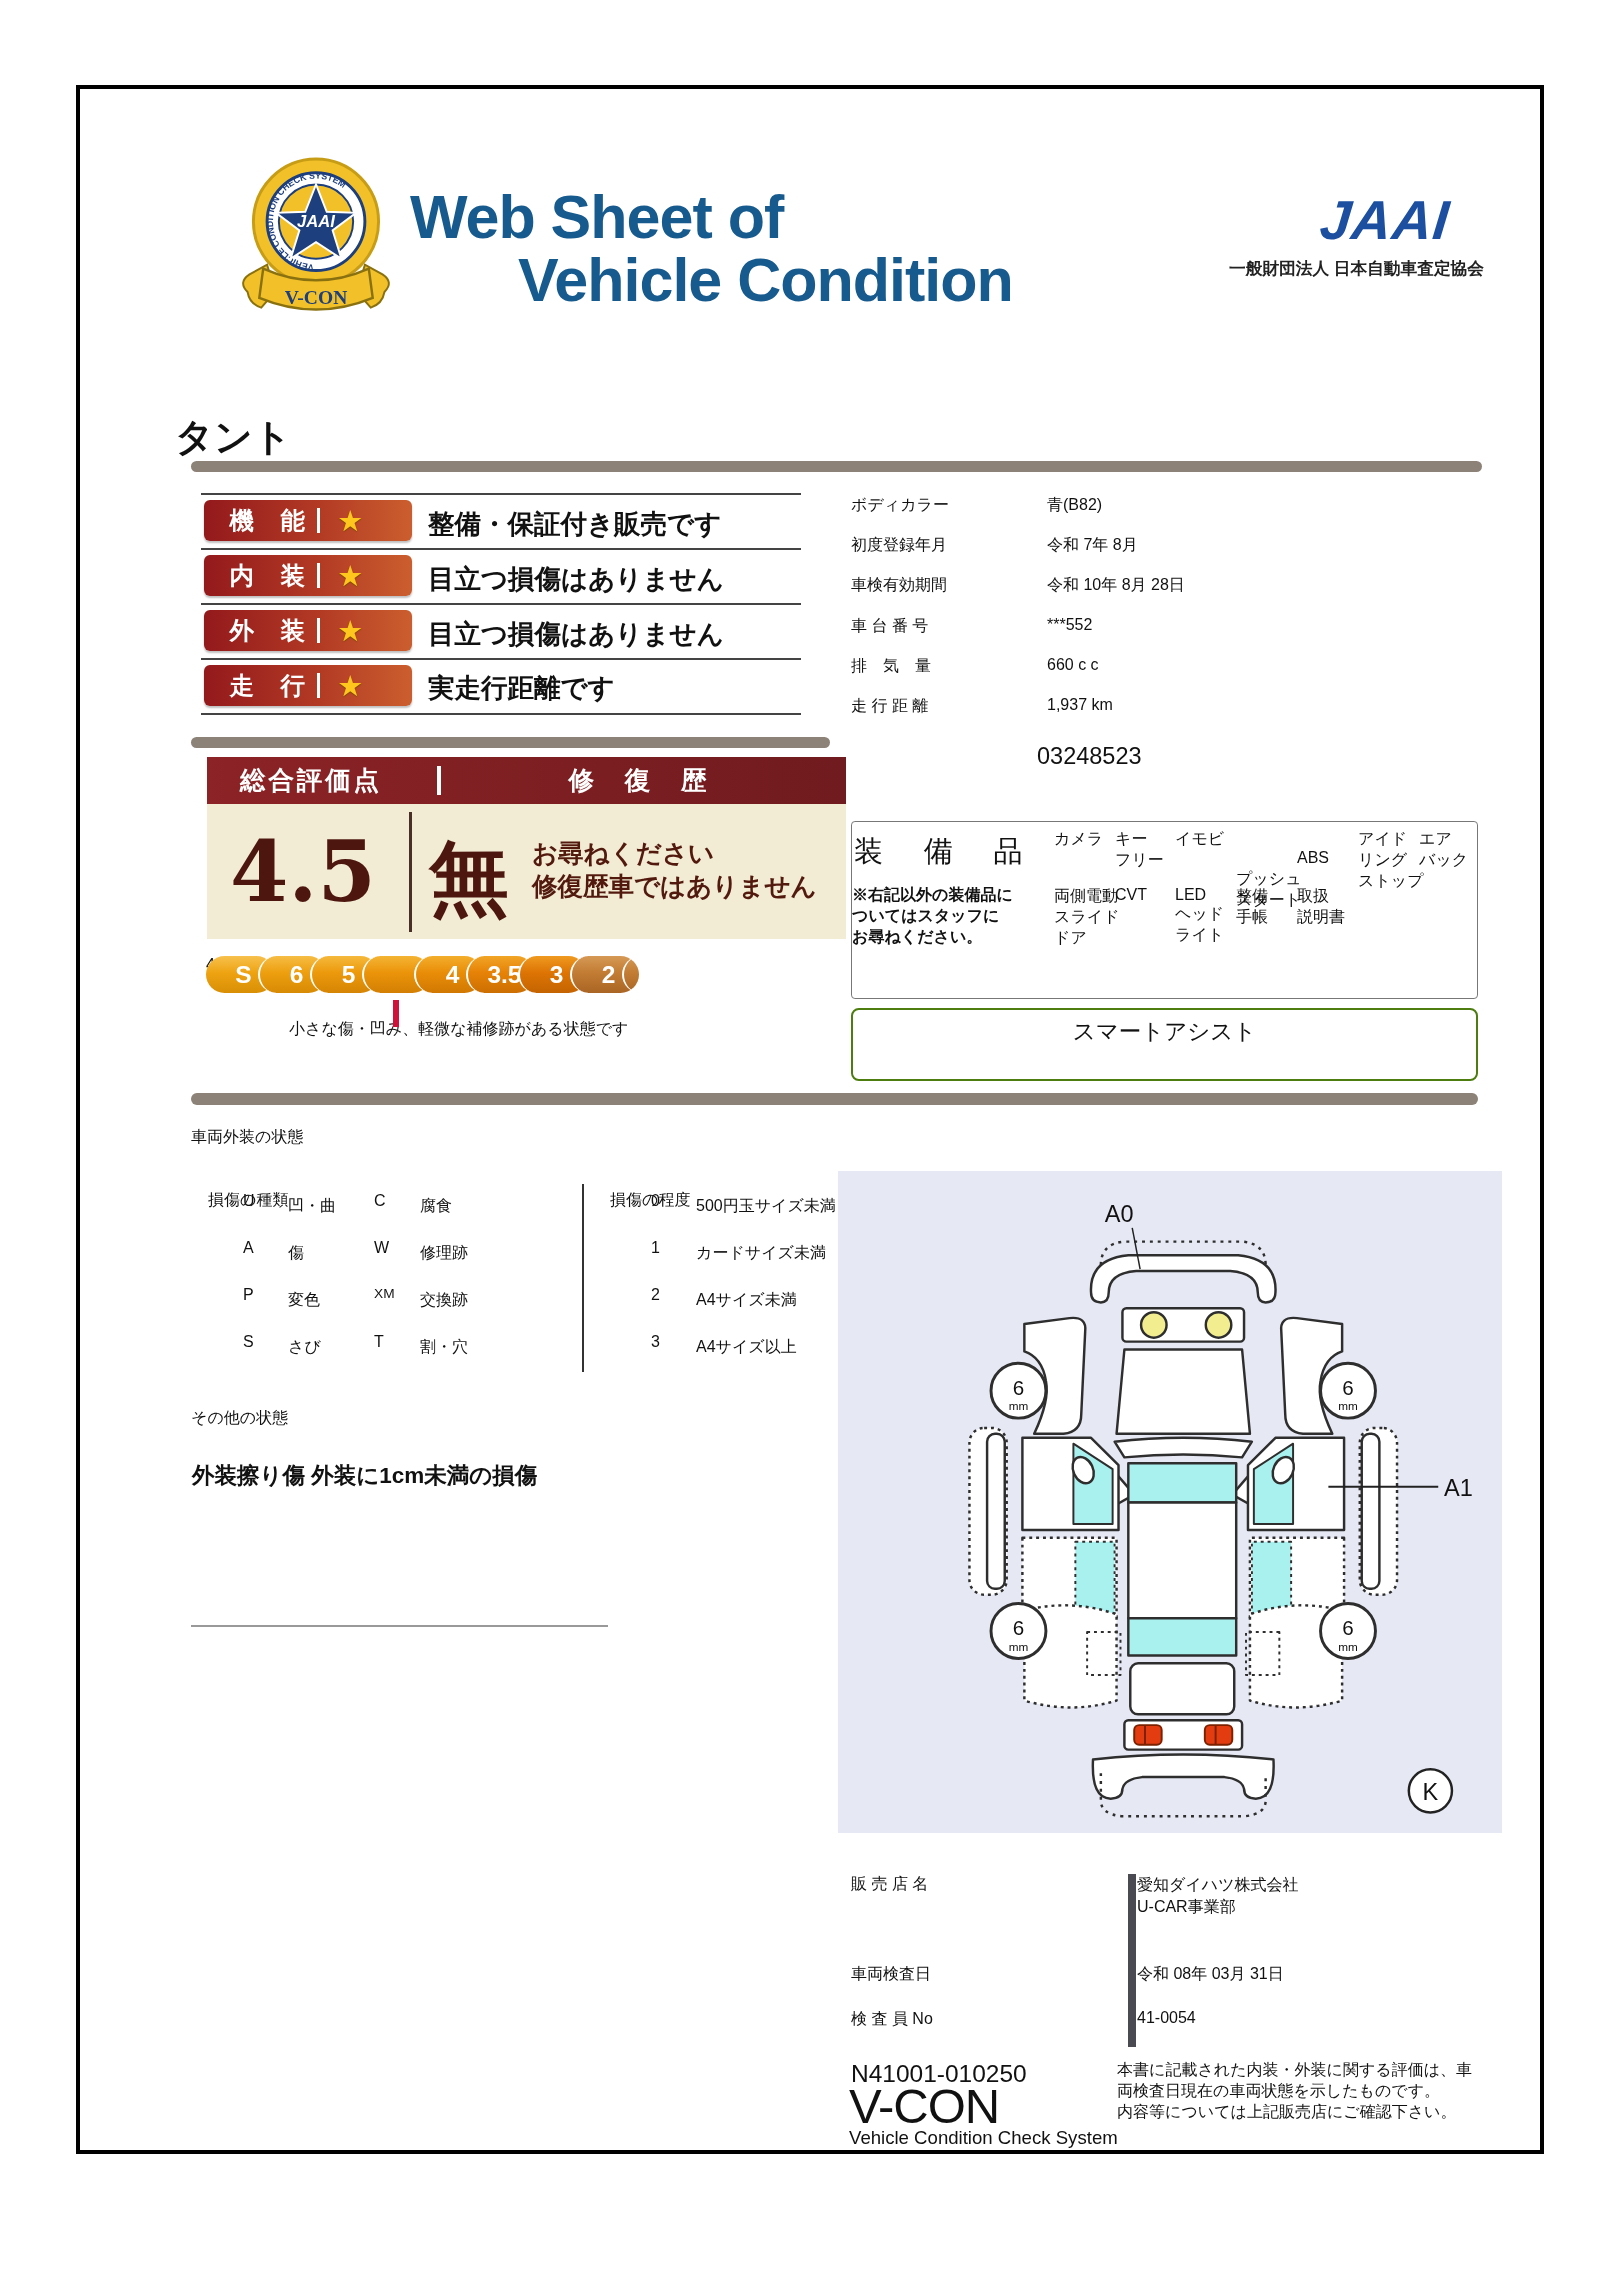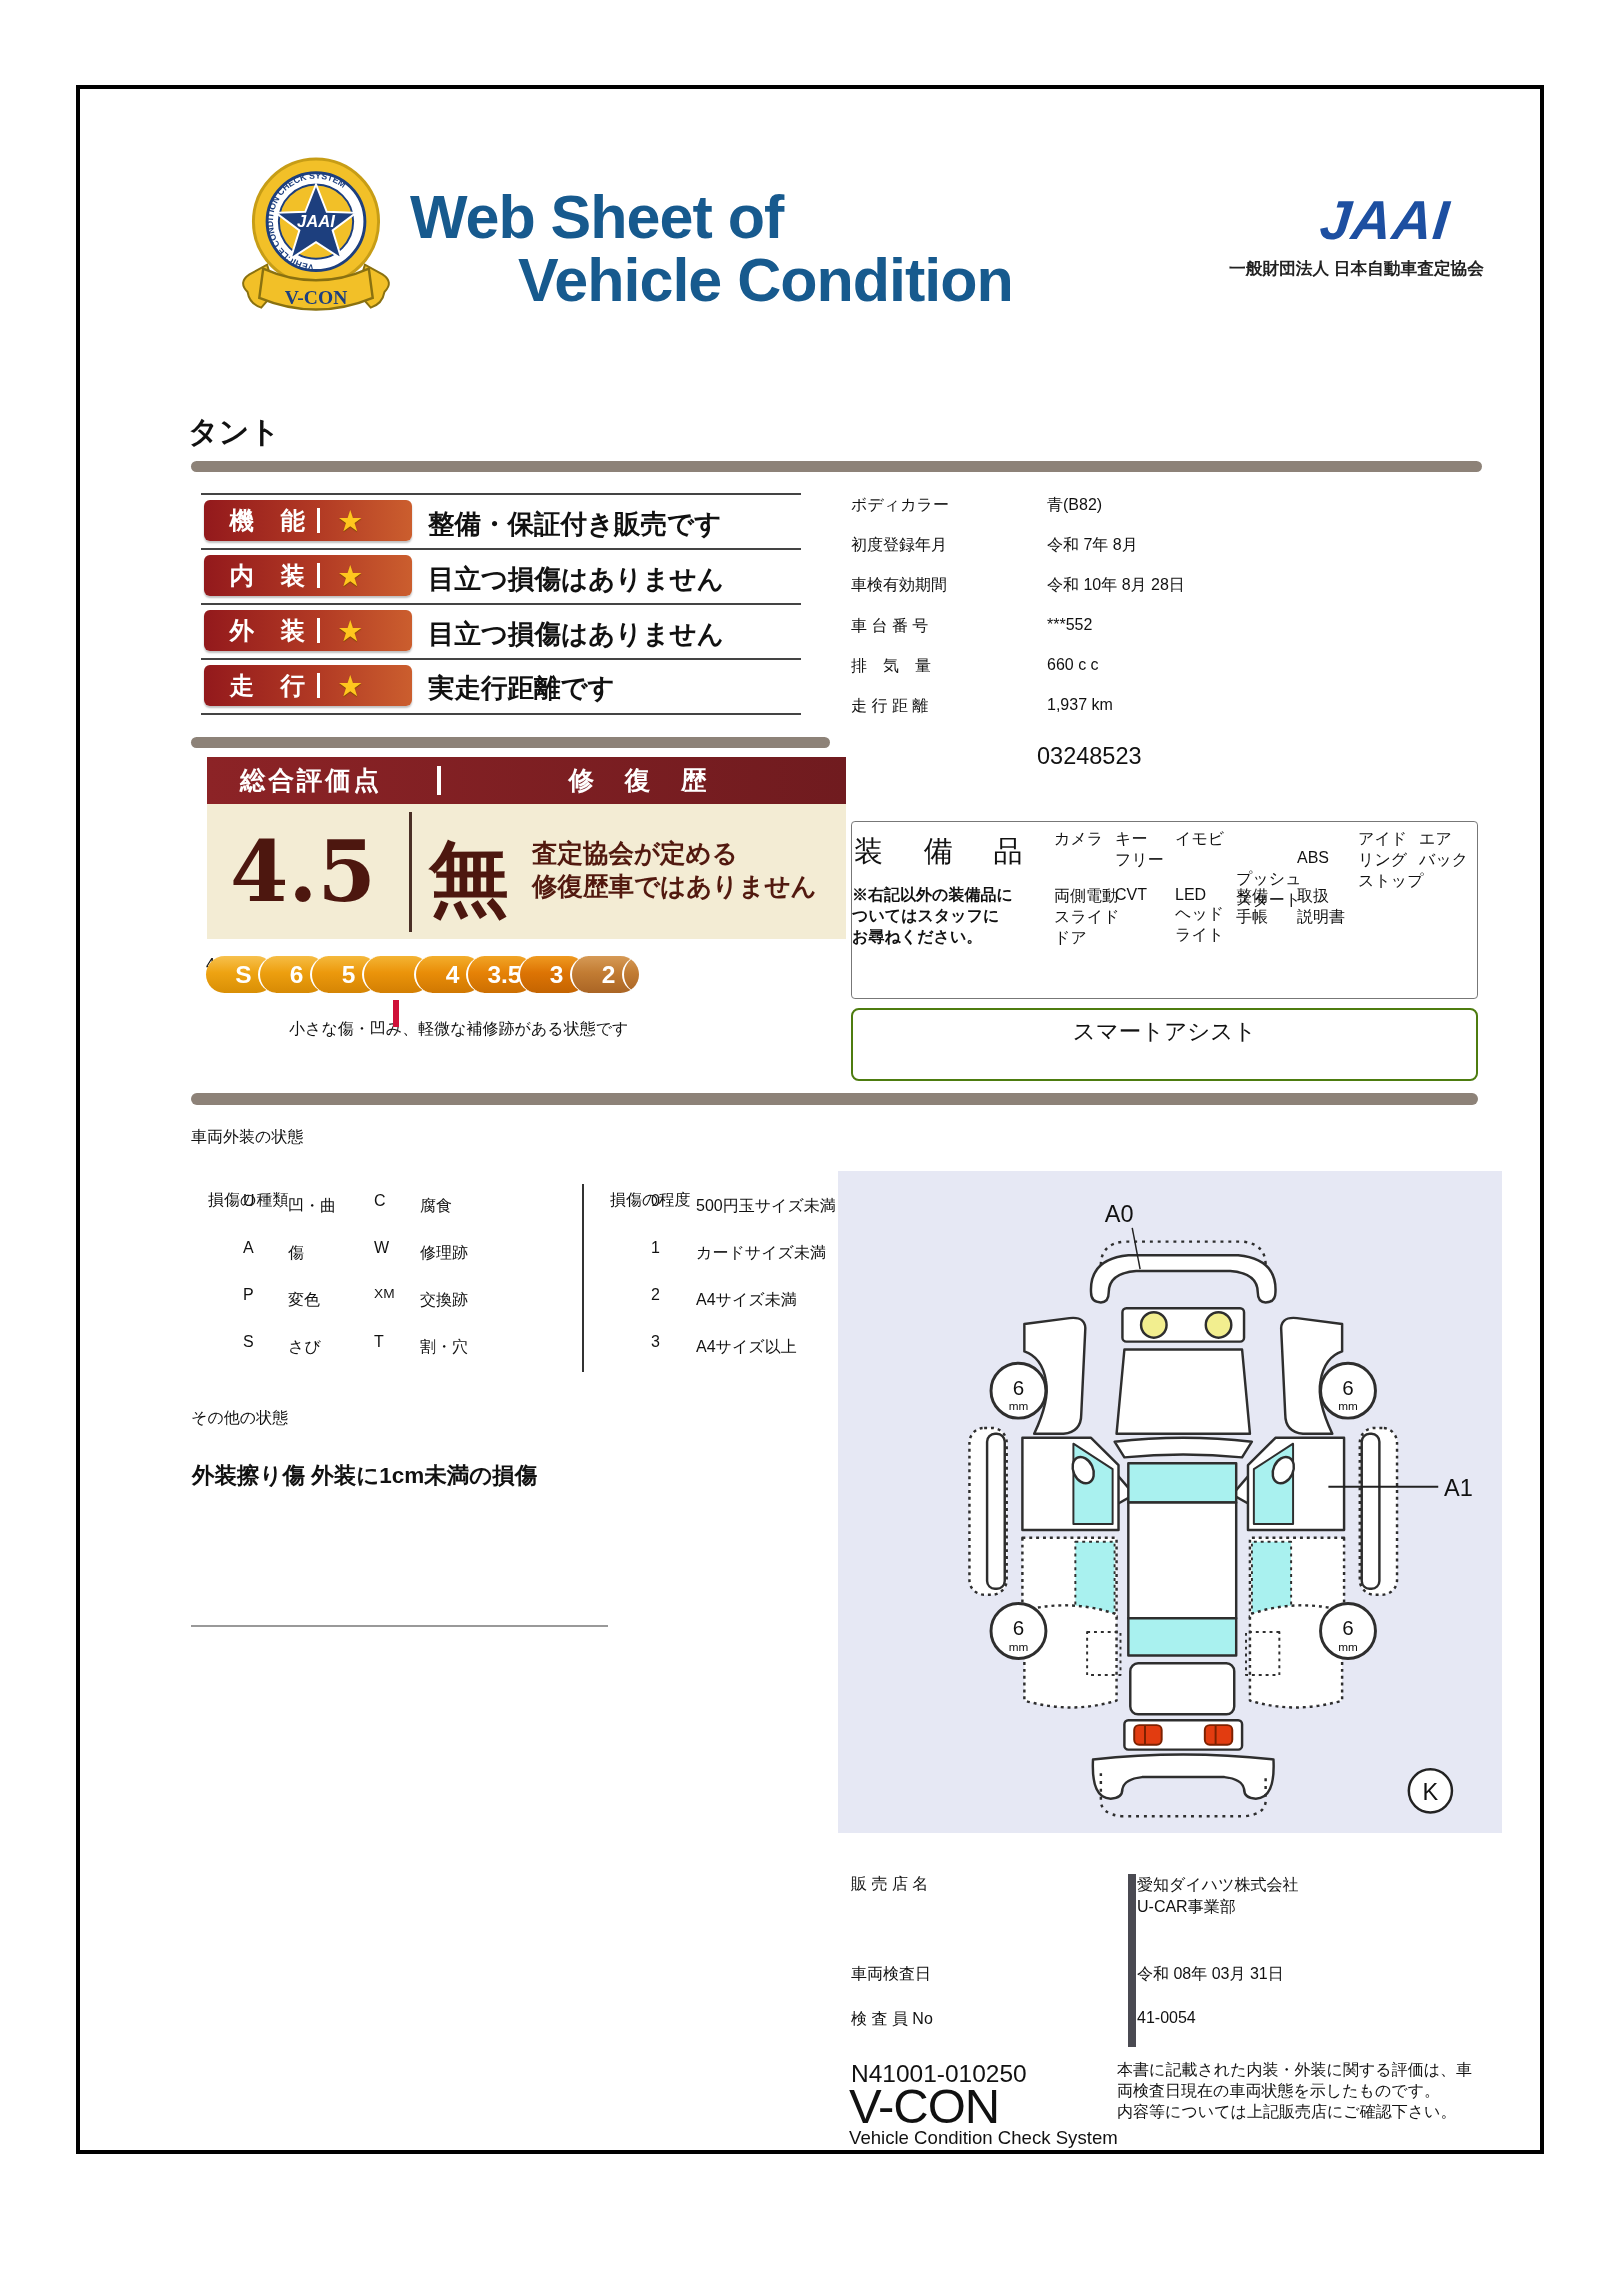--- a/index.html
+++ b/index.html
@@ -111,21 +111,21 @@
   <div class="abs title" style="left:410px;top:182px;">Web Sheet of</div>
   <div class="abs title" style="left:518px;top:245px;">Vehicle Condition</div>
 
   <div class="abs" style="left:1290px;top:192px;width:196px;height:59px;">
     <svg width="196" height="59" viewBox="0 0 200 60">
       <text x="100" y="48" text-anchor="middle" font-size="56" font-weight="bold" font-style="italic" fill="#1d4fa1" font-family="Liberation Sans,sans-serif" transform="skewX(-6)" letter-spacing="1">JAAI</text>
     </svg>
   </div>
   <div class="abs jaai-sub" style="left:1217px;top:257px;width:267px;text-align:right;">一般財団法人 日本自動車査定協会</div>
 
-  <div class="abs" style="left:188px;top:412px;font-size:30px;font-weight:bold;font-family:Liberation Mono, monospace;">タント</div>
+  <div class="abs" style="left:175px;top:412px;font-size:38px;font-weight:bold;font-family:Liberation Mono, monospace;">タント</div>
   <div class="abs gbar" style="left:191px;top:461px;width:1291px;"></div>
 
   <div class="abs hair" style="left:201px;top:493px;width:600px;"></div>
   <div class="abs hair" style="left:201px;top:548px;width:600px;"></div>
   <div class="abs hair" style="left:201px;top:603px;width:600px;"></div>
   <div class="abs hair" style="left:201px;top:658px;width:600px;"></div>
   <div class="abs hair" style="left:201px;top:713px;width:600px;"></div>
 
   <div class="abs rbadge" style="left:204px;top:500px;">
     <span class="cat">機 能</span>
@@ -160,21 +160,21 @@
   <div class="abs" style="left:191px;top:757px;width:639px;height:182px;padding-left:16px;">
     <div class="obox-head">
       <span style="color:#fff;font-size:25.5px;font-weight:bold;padding-left:33px;letter-spacing:2.9px;">総合評価点</span>
       <span style="width:3.9px;height:29px;background:#fff;margin-left:55px;"></span>
       <span style="color:#fff;font-size:25.5px;font-weight:bold;letter-spacing:11.8px;flex:1;text-align:center;">修 復 歴</span>
     </div>
     <div class="obox-body">
       <div class="abs serifnum" style="left:0;top:17.6px;width:192px;text-align:center;font-size:84px;">4.5</div>
       <div class="abs" style="left:202px;top:7.8px;width:2.9px;height:120px;background:#4a2f26;"></div>
       <div class="abs serifnum" style="left:222px;top:21.6px;font-size:80px;">無</div>
-      <div class="abs pre" style="left:325px;top:33px;font-size:25.5px;font-weight:bold;color:#52190f;line-height:1.3;">査定協会が定める
+      <div class="abs pre" style="left:325px;top:33px;font-size:25.5px;font-weight:bold;color:#52190f;line-height:1.3;">お尋ねください
 修復歴車ではありません</div>
     </div>
   </div>
 
   <div class="abs" style="left:206px;top:956px;width:549px;height:37px;">
     <div class="seg s0" style="left:0;z-index:1;">
         <span>S</span>
       </div>
     <div class="seg s1" style="left:52px;z-index:2;">
         <span>6</span>

